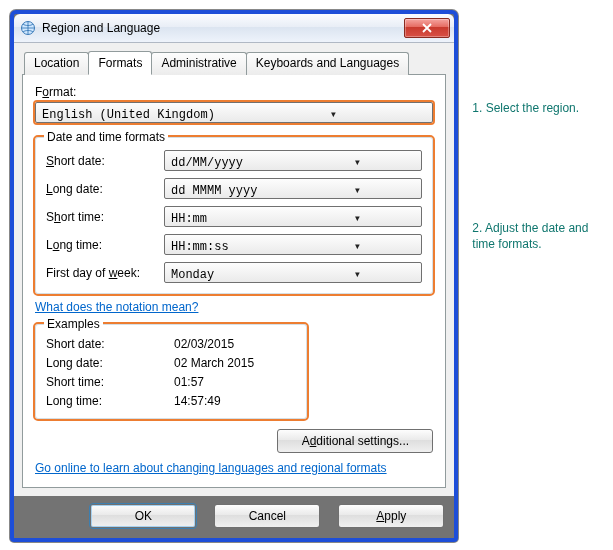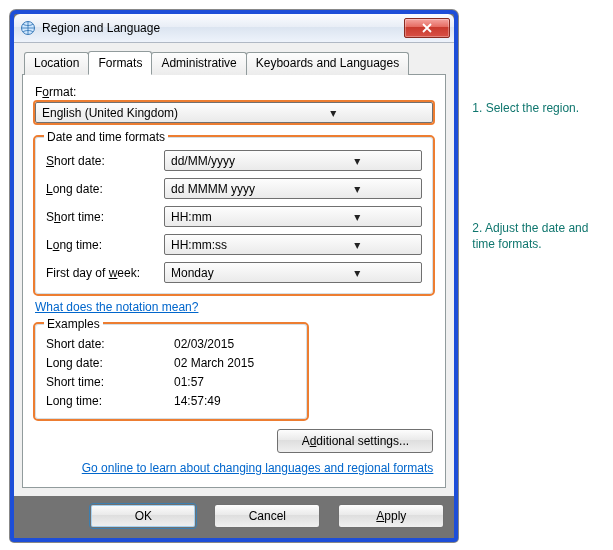--- a/index.html
+++ b/index.html
@@ -88,28 +88,29 @@
   position: relative;
   z-index: 1;
 }
 .label {
   display: block;
   margin-bottom: 3px;
 }
 .underline { text-decoration: underline; }
 .combo {
   display: flex;
-  align-items: center;
+  align-items: flex-end;
   height: 21px;
   background: linear-gradient(to bottom, #fdfdfd, #eaeaea);
   border: 1px solid #707070;
   border-radius: 2px;
   padding: 0 2px 0 6px;
   box-sizing: border-box;
   font-size: 12px;
+  font-family: Liberation Mono, monospace;
 }
 .combo span { flex: 1; white-space: nowrap; overflow: hidden; }
 .combo .arrow {
   width: 16px;
   text-align: center;
   color: #222;
 }
 .hl { outline: 2px solid #ed7d31; outline-offset: 0; }
 .groupbox {
   border: 1px solid #d5dfe5;
@@ -281,21 +282,21 @@
         </div>
 
         <div class="btnrow">
           <div class="winbtn" style="min-width:130px;">
             <span>A</span>
               <span class="underline">d</span>
               <span>ditional settings...</span>
           </div>
         </div>
 
-        <div style="margin-top:8px;text-align:right;">
+        <div style="margin-top:8px;">
           <span class="link">Go online to learn about changing languages and regional formats</span>
         </div>
 
       </div>
     </div>
 
     <div class="footer">
       <div class="winbtn default">
           <span>OK</span>
         </div>

